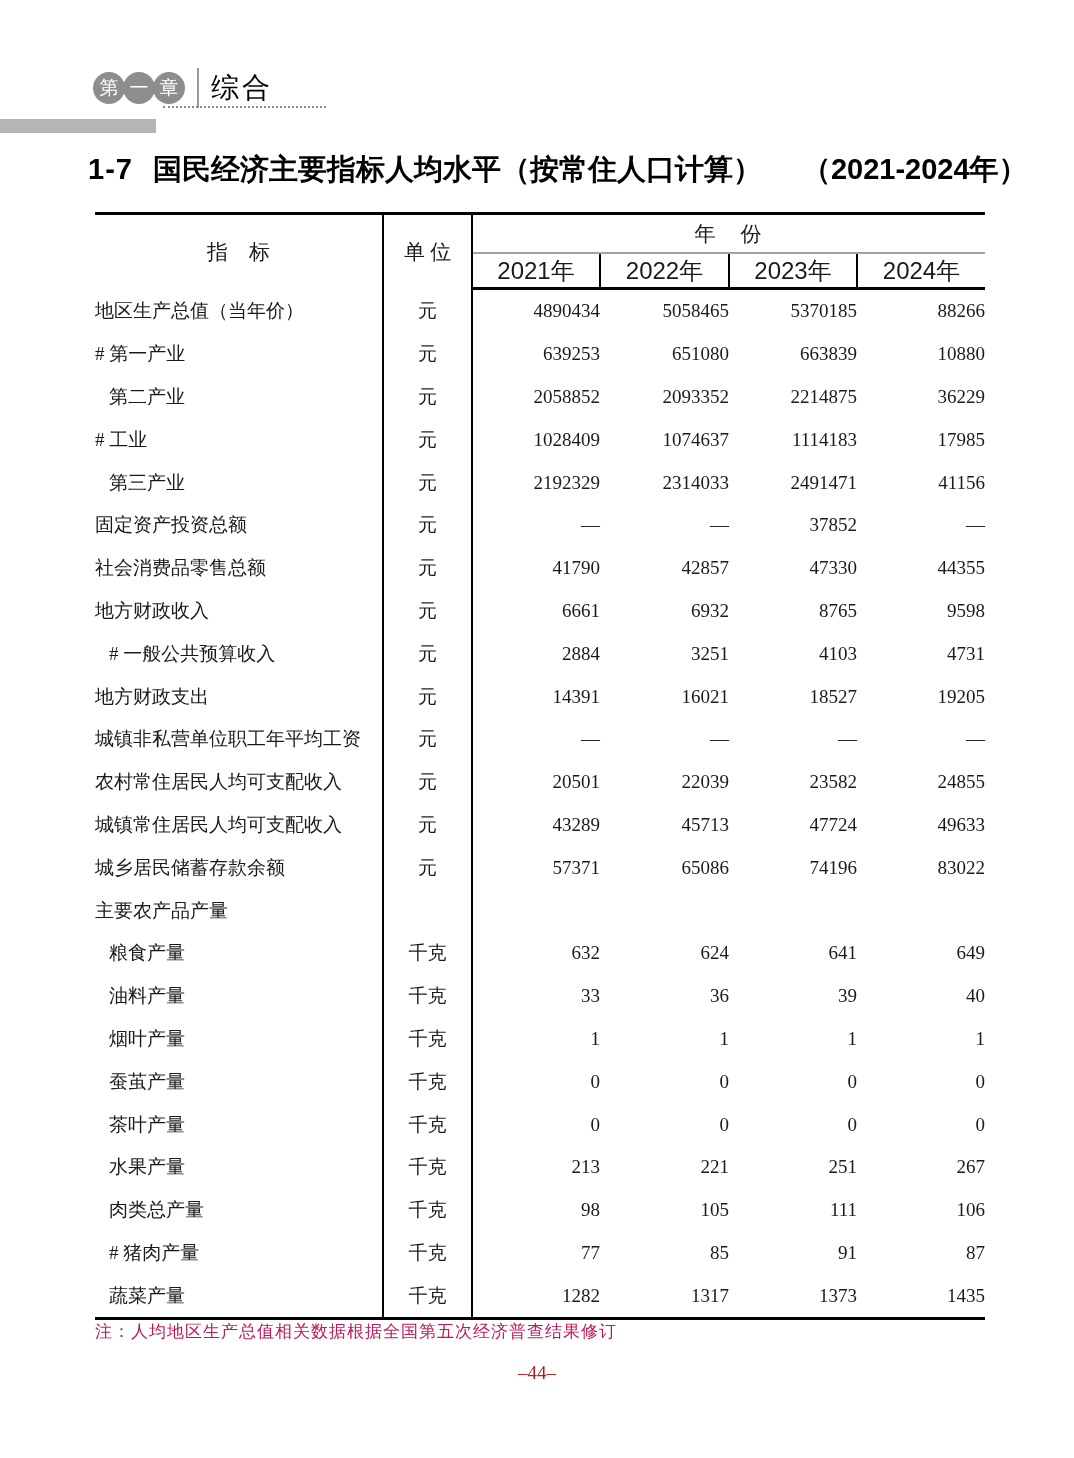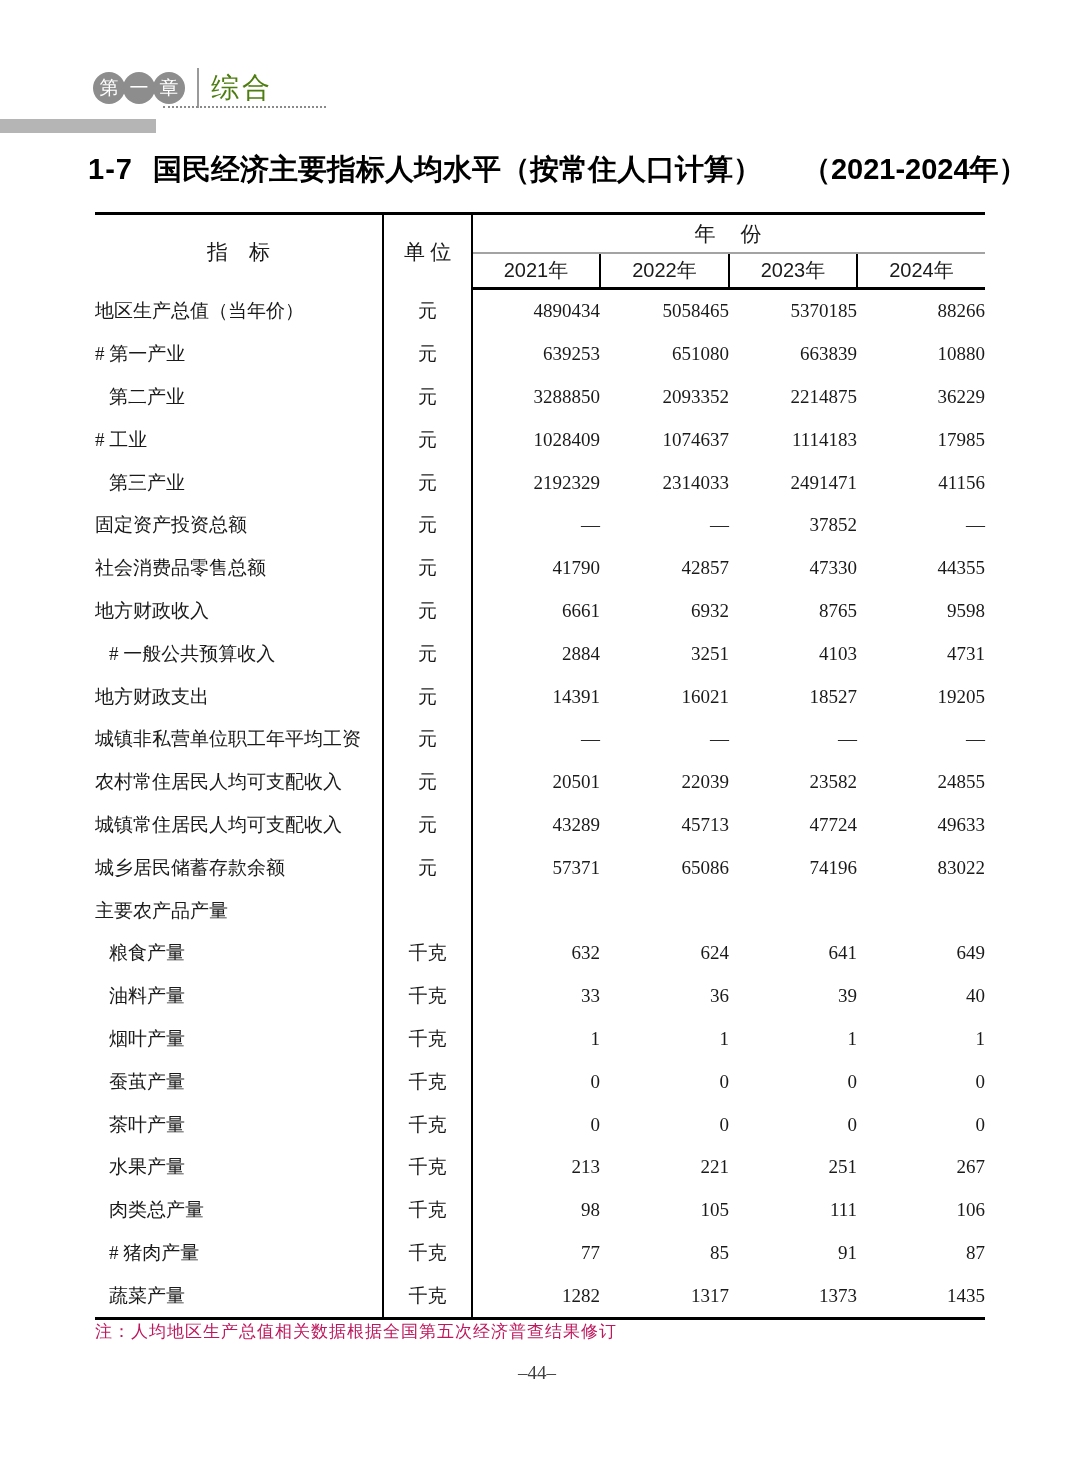--- a/index.html
+++ b/index.html
@@ -14,21 +14,21 @@
   
   .badge{position:absolute;left:93px;top:68px;display:flex;align-items:center;}
   .badge .circle{
     width:32px;height:32px;border-radius:50%;
     background:#8d8d8d;color:#fff;
     font-size:19px;line-height:32px;text-align:center;
     margin-right:-2px;
     font-family:"Liberation Serif","DejaVu Serif",serif;
   }
   .badge .divider{width:2px;height:40px;background:#9a9a9a;margin:0 12px 0 14px;}
-  .section-label{font-size:28px;letter-spacing:3px;color:#4d7c0f;}
+  .section-label{font-size:28px;letter-spacing:3px;color:#000000;}
   .section-underline{
     position:absolute;left:163px;top:106px;width:163px;
     border-bottom:2px dotted #8a8a8a;
   }
   .accent-bar{position:absolute;left:0;top:119px;width:156px;height:14px;background:#b5b5b5;}
   
   .title{
     position:absolute;left:88px;top:150px;width:890px;
     font-family:"Liberation Sans","DejaVu Sans",sans-serif;
     font-weight:bold;font-size:29px;color:#000;
@@ -43,36 +43,36 @@
     border-top:3px solid #000;border-bottom:3px solid #000;
   }
   table.indicators th,table.indicators td{
     padding:0;font-weight:normal;color:#1a1a1a;
   }
   thead th{font-size:21px;vertical-align:middle;text-align:center;}
   .th-ind{border-right:2px solid #000;}
   .th-unit{border-right:2px solid #000;}
   .th-yg{height:37px;border-bottom:2px solid #a3a3a3;letter-spacing:2px;margin-top:32px;}
   .th-year{height:33px;border-left:2px solid #000;
-    font-family:"Liberation Sans","DejaVu Sans",sans-serif;font-size:20px;}
+    font-family:"Liberation Sans","DejaVu Sans",sans-serif;font-size:24px;}
   .th-year:first-child{border-left:none;}
   thead tr.years th{border-bottom:3px solid #000;}
   thead tr.years .th-spacer{border-left:none;}
   tbody td{height:42.8px;font-size:19px;vertical-align:middle;}
   td.c-ind{border-right:2px solid #000;text-align:left;padding-left:4px;white-space:nowrap;}
   td.c-unit{border-right:2px solid #000;text-align:center;font-size:19px;}
   td.c-num{text-align:right;padding-right:22px;
     font-family:"Liberation Serif","DejaVu Serif",serif;font-size:19px;}
   .lbl{display:inline-block;}
   .lbl.indent{padding-left:14px;}
   
   .note{position:absolute;left:95px;top:1320px;font-size:17px;color:#be185d;letter-spacing:1px;}
   .page-number{
     position:absolute;left:0;top:1362px;width:1074px;text-align:center;
-    font-size:19px;color:#404040;
+    font-size:19px;color:#b91c1c;
     font-family:"Liberation Serif","DejaVu Serif",serif;
   }
 </style>
 </head>
 <body>
 
 <div class="page">
 
   <div class="badge">
     <span class="circle">第</span>
@@ -125,21 +125,21 @@
       <td class="c-ind"><span class="lbl"># 第一产业</span></td>
       <td class="c-unit">元</td>
       <td class="c-num">639253</td>
       <td class="c-num">651080</td>
       <td class="c-num">663839</td>
       <td class="c-num">10880</td>
     </tr>
         <tr>
       <td class="c-ind"><span class="lbl indent">第二产业</span></td>
       <td class="c-unit">元</td>
-      <td class="c-num">3288850</td>
+      <td class="c-num">2058852</td>
       <td class="c-num">2093352</td>
       <td class="c-num">2214875</td>
       <td class="c-num">36229</td>
     </tr>
         <tr>
       <td class="c-ind"><span class="lbl"># 工业</span></td>
       <td class="c-unit">元</td>
       <td class="c-num">1028409</td>
       <td class="c-num">1074637</td>
       <td class="c-num">1114183</td>

